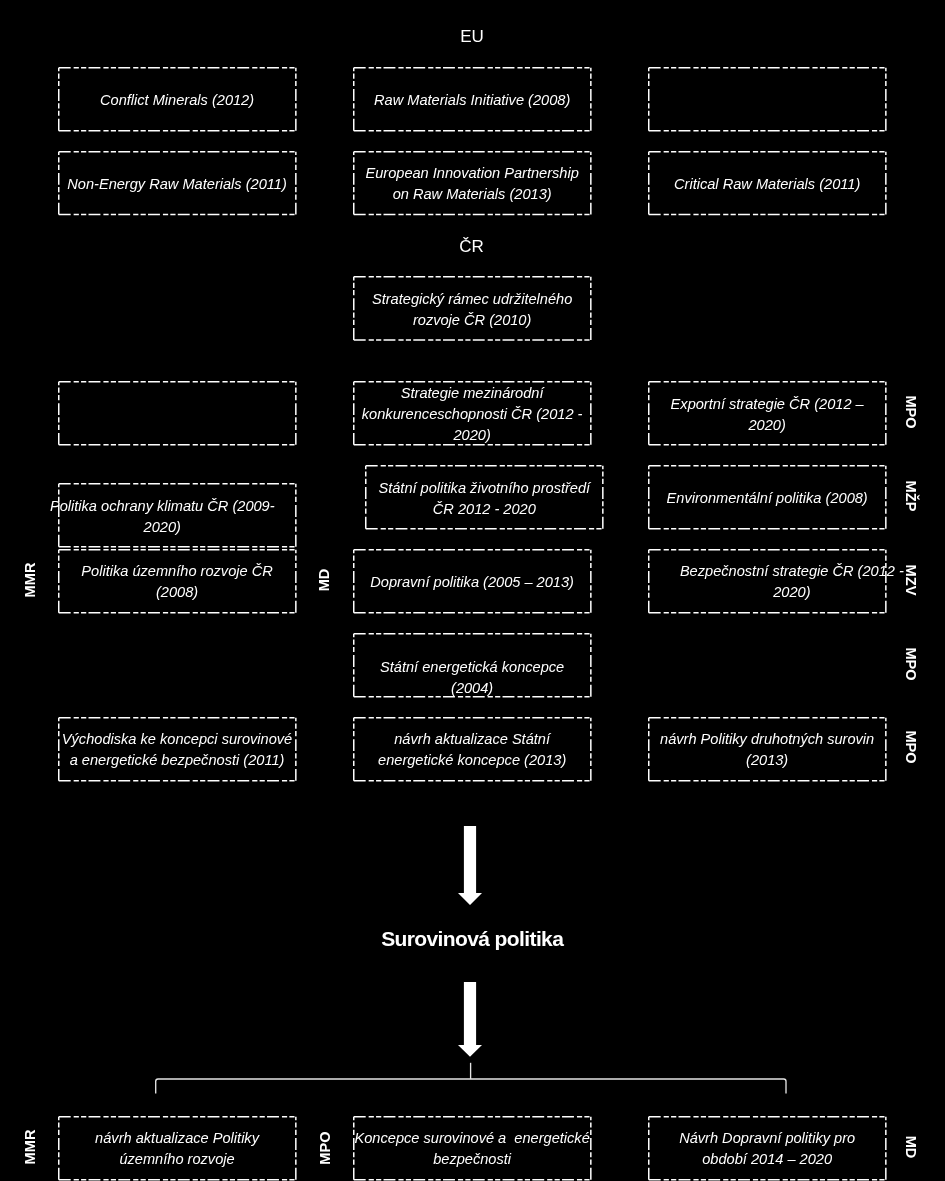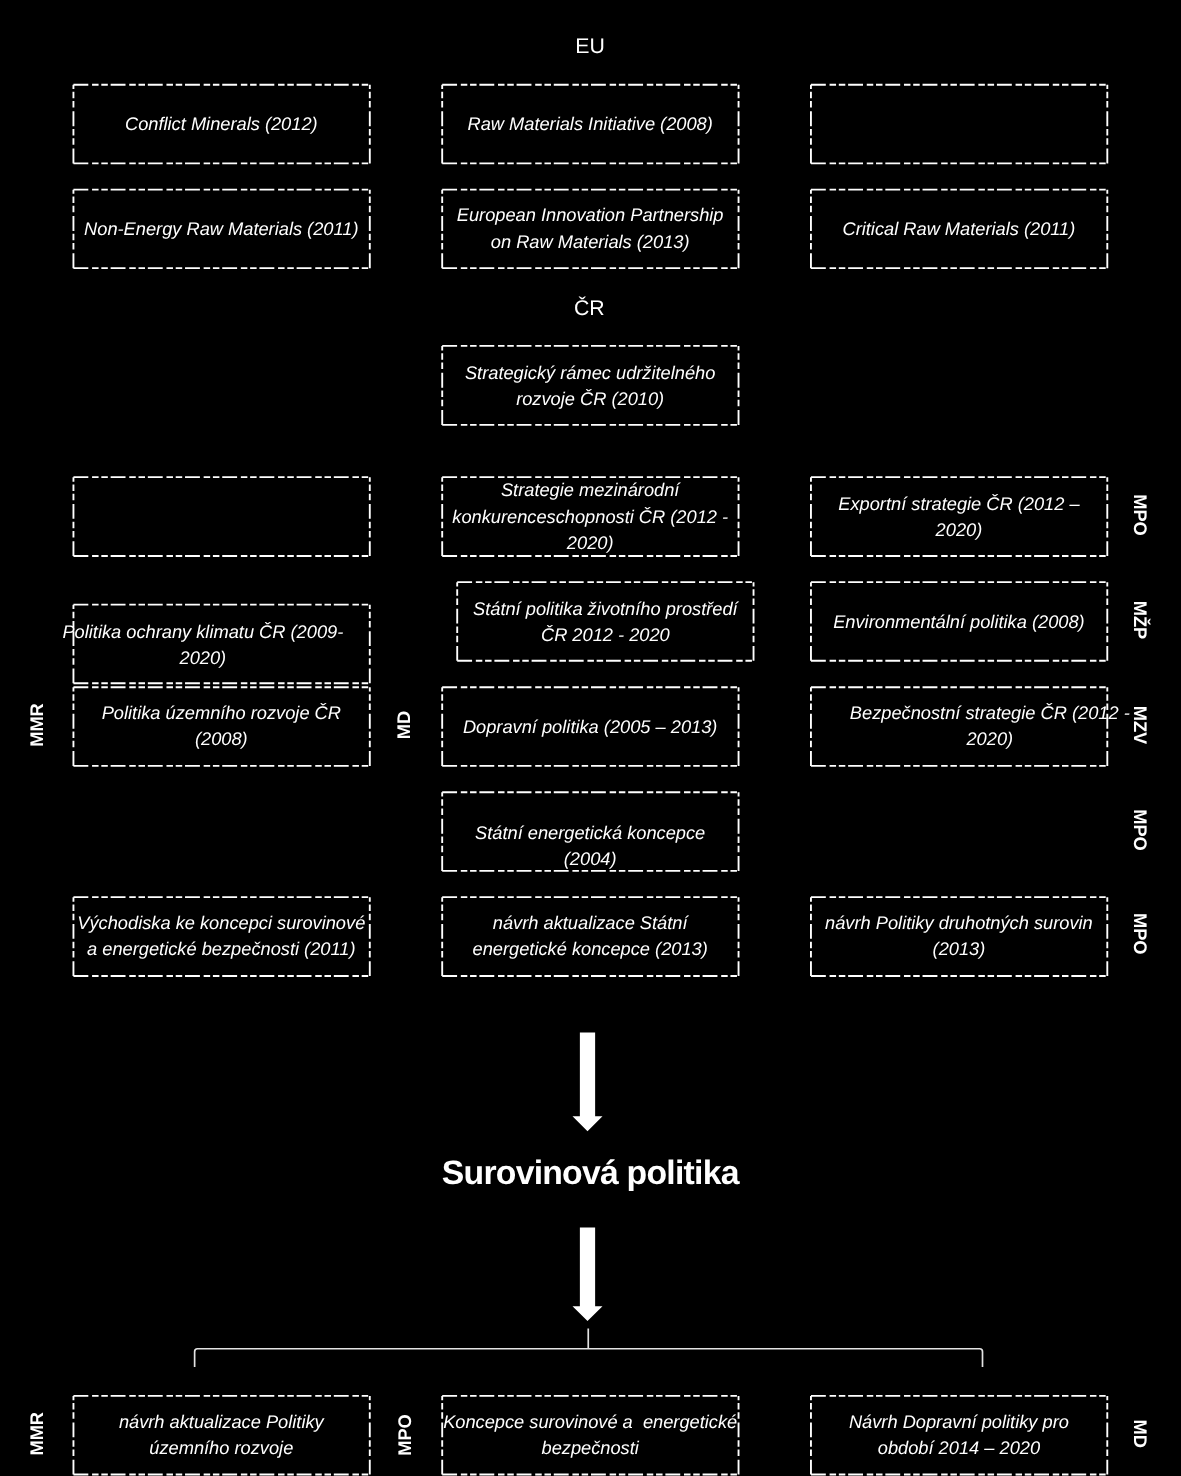--- a/index.html
+++ b/index.html
@@ -16,21 +16,21 @@
   .box .t{position:relative;top:1.4px;font-style:italic;font-size:14.6px;line-height:20.9px;
           color:#ffffff;white-space:pre;}
 
   .grouplabel{position:absolute;font-size:17px;color:#ffffff;text-align:center;
               white-space:nowrap;transform:translate(-50%,-50%);}
   .sidelabel{position:absolute;width:0;height:0;overflow:visible;}
   .sidelabel > span{position:absolute;left:0;top:0;font-weight:bold;font-size:14.6px;
              color:#ffffff;white-space:nowrap;transform-origin:0 0;}
   .sidelabel.ccw > span{transform:rotate(-90deg) translate(-50%,-50%);}
   .sidelabel.cw > span{transform:rotate(90deg) translate(-50%,-50%);}
-  .title{position:absolute;font-weight:bold;font-size:27px;color:#ffffff;
+  .title{position:absolute;font-weight:bold;font-size:21px;color:#ffffff;
          white-space:nowrap;letter-spacing:-0.61px;transform:translate(-50%,-50%);}
   .conn{position:absolute;left:0;top:0;}
 </style>
 </head>
 <body>
 
 <div class="stage">
   <div class="box" style="left:57.75px;top:66.65px;width:238.6px;height:64.5px;">
     <svg width="238.6" height="64.5" viewBox="0 0 238.6 64.5">
         <g fill="none" stroke="#ffffff" stroke-width="1.5" stroke-dasharray="11.9 3.0 5.2 2.2 5.2 2.26">

